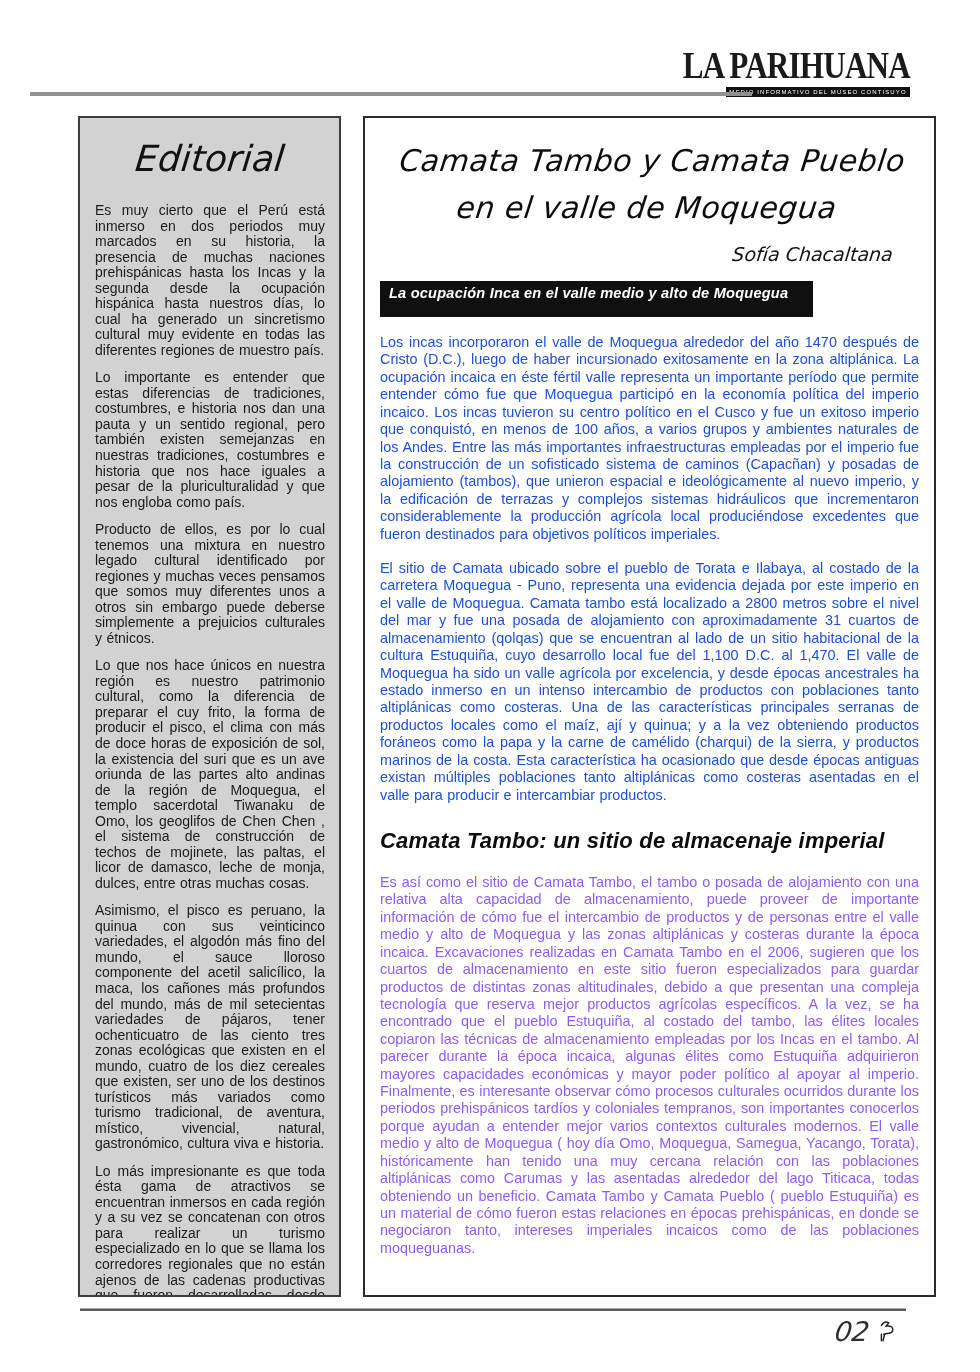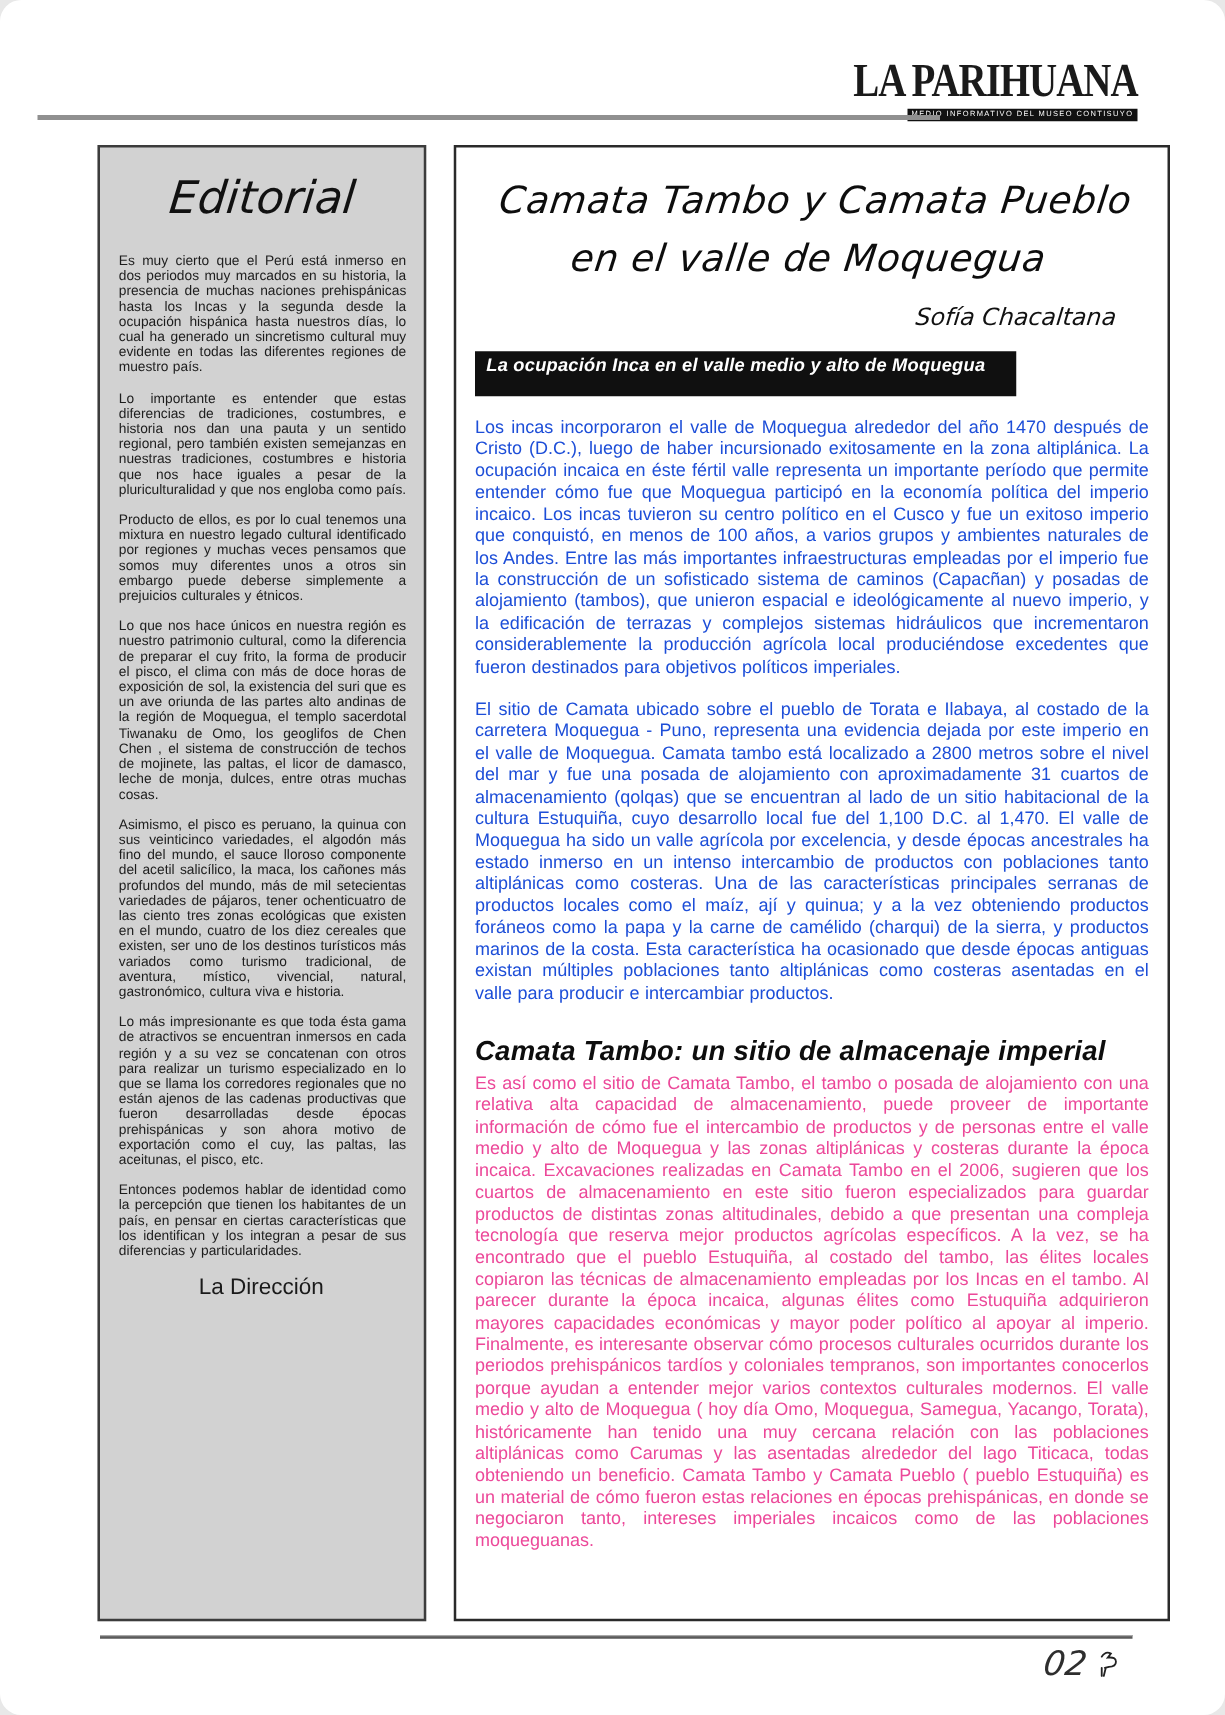--- a/index.html
+++ b/index.html
@@ -1,21 +1,20 @@
 <!DOCTYPE html>
 <html><head>
 <meta charset="utf-8">
 <style>
   * { margin:0; padding:0; box-sizing:border-box; }
   html,body { background:#e8e8e8; }
   .page {
     position:relative; width:980px; height:1372px; margin:0 auto;
     background:#ffffff; font-family:"Liberation Sans", sans-serif; color:#1a1a1a;
     overflow:hidden;
-    border-radius:17px;
   }
 
   
   .masthead { position:absolute; top:46px; right:70px; width:240px; text-align:right; }
   .wordmark {
     display:flex; align-items:flex-end; justify-content:flex-end; gap:2px;
     font-family:"Liberation Serif", serif; font-weight:bold; font-size:38px;
     letter-spacing:-1px; line-height:1; transform:scaleX(0.82); transform-origin:right bottom;
     white-space:nowrap;
   }
@@ -30,21 +29,21 @@
   
   .editorial {
     position:absolute; left:78px; top:116px; width:263px; height:1181px;
     background:#d2d2d2; border:2px solid #3c3c3c; padding:8px 14px 8px 15px; overflow:hidden;
   }
   .editorial-title {
     font-family:"DejaVu Sans", sans-serif; font-style:italic; font-size:36px;
     text-align:center; margin:12px 0 24px; transform:skewX(-6deg); color:#111;
   }
   .editorial p {
-    font-size:11px; line-height:1.11; text-align:justify; color:#1c1c1c;
+    font-size:14px; line-height:1.11; text-align:justify; color:#1c1c1c;
     margin-bottom:12px; word-spacing:0.5px;margin-top:12px;
   }
   .editorial-signature { text-align:center; font-size:18px; padding-right:2px; margin-top:2px; }
 
   
   .article {
     position:absolute; left:363px; top:116px; width:573px; height:1181px;
     background:#fff; border:2px solid #2a2a2a; padding:16px 15px 0 15px; overflow:hidden;
   }
   .article-title {
@@ -63,22 +62,22 @@
   }
   .article .body-paragraphs p {
     font-size:14.4px; line-height:1.21; text-align:justify; color:#1d4ed8;
     margin-top:17px; word-spacing:0.4px;
   }
   .article-subhead {
     font-weight:bold; font-style:italic; font-size:22px; color:#0d0d0d;
     margin-top:24px; letter-spacing:0.2px;
   }
   .article .body-paragraphs2 p {
-    font-size:14.4px; line-height:1.21; text-align:justify; color:#ec4899;
-    margin-top:5px; word-spacing:0.4px;
+    font-size:14.4px; line-height:1.21; text-align:justify; color:#8b5cf6;
+    margin-top:20px; word-spacing:0.4px;
   }
 
   
   .footer-rule {
     position:absolute; left:80px; top:1308px; width:826px; height:3px;
     background:#5a5a5a; border-top:1px solid #a8a8a8;
   }
   .page-number {
     position:absolute; right:80px; top:1316px; display:flex; align-items:flex-start; gap:5px;
     font-family:"DejaVu Sans", sans-serif; font-style:italic; font-size:27px; color:#2e2e2e;

